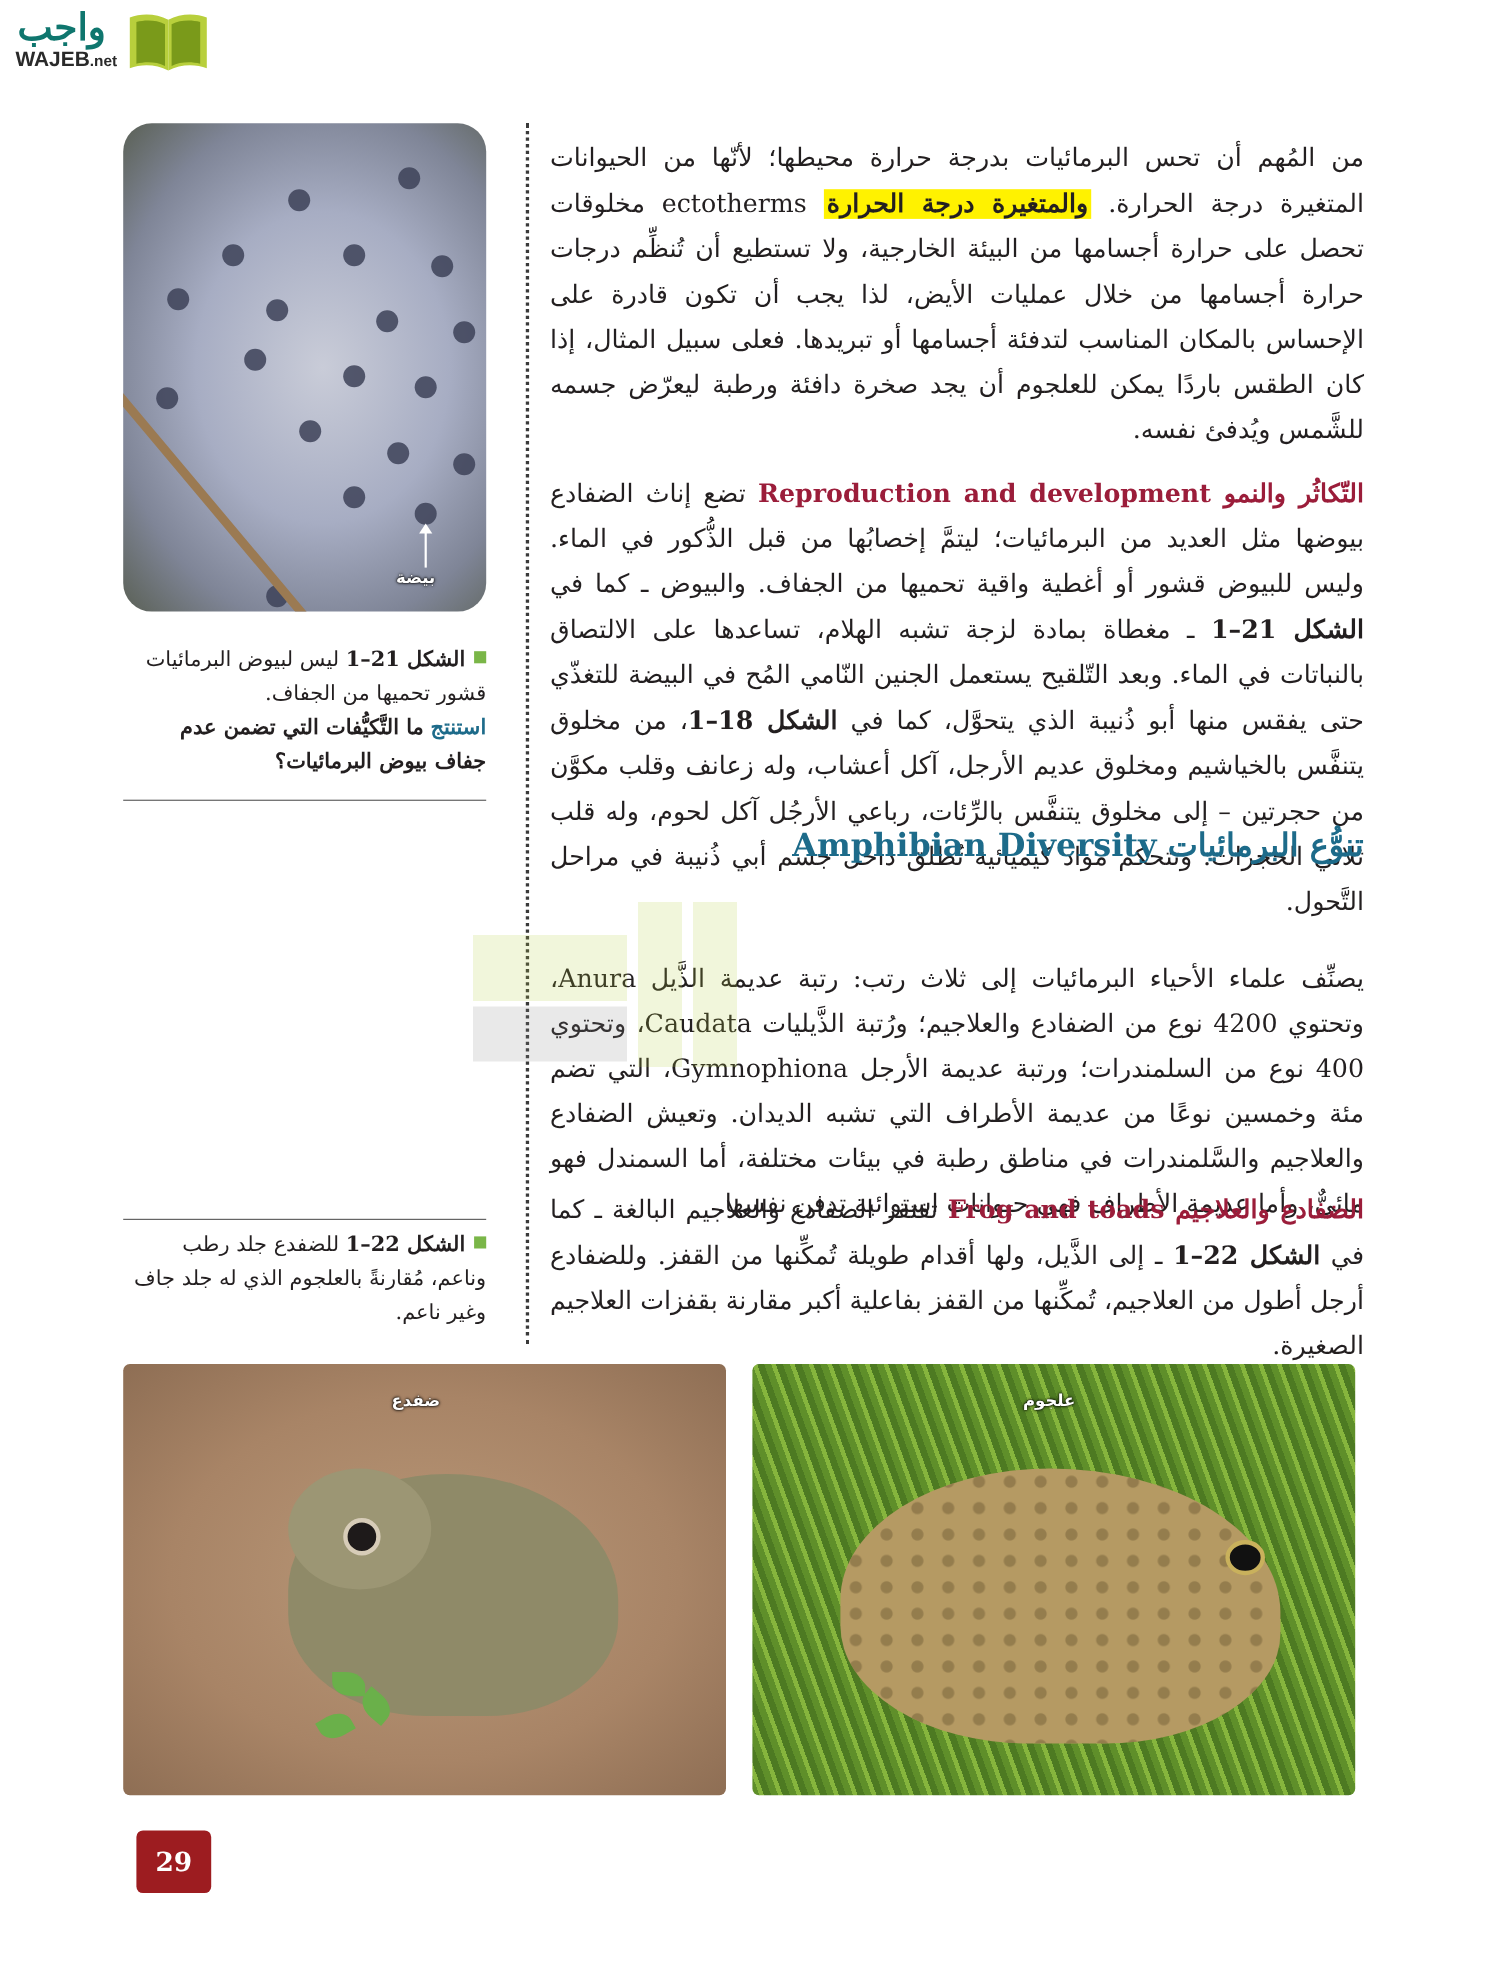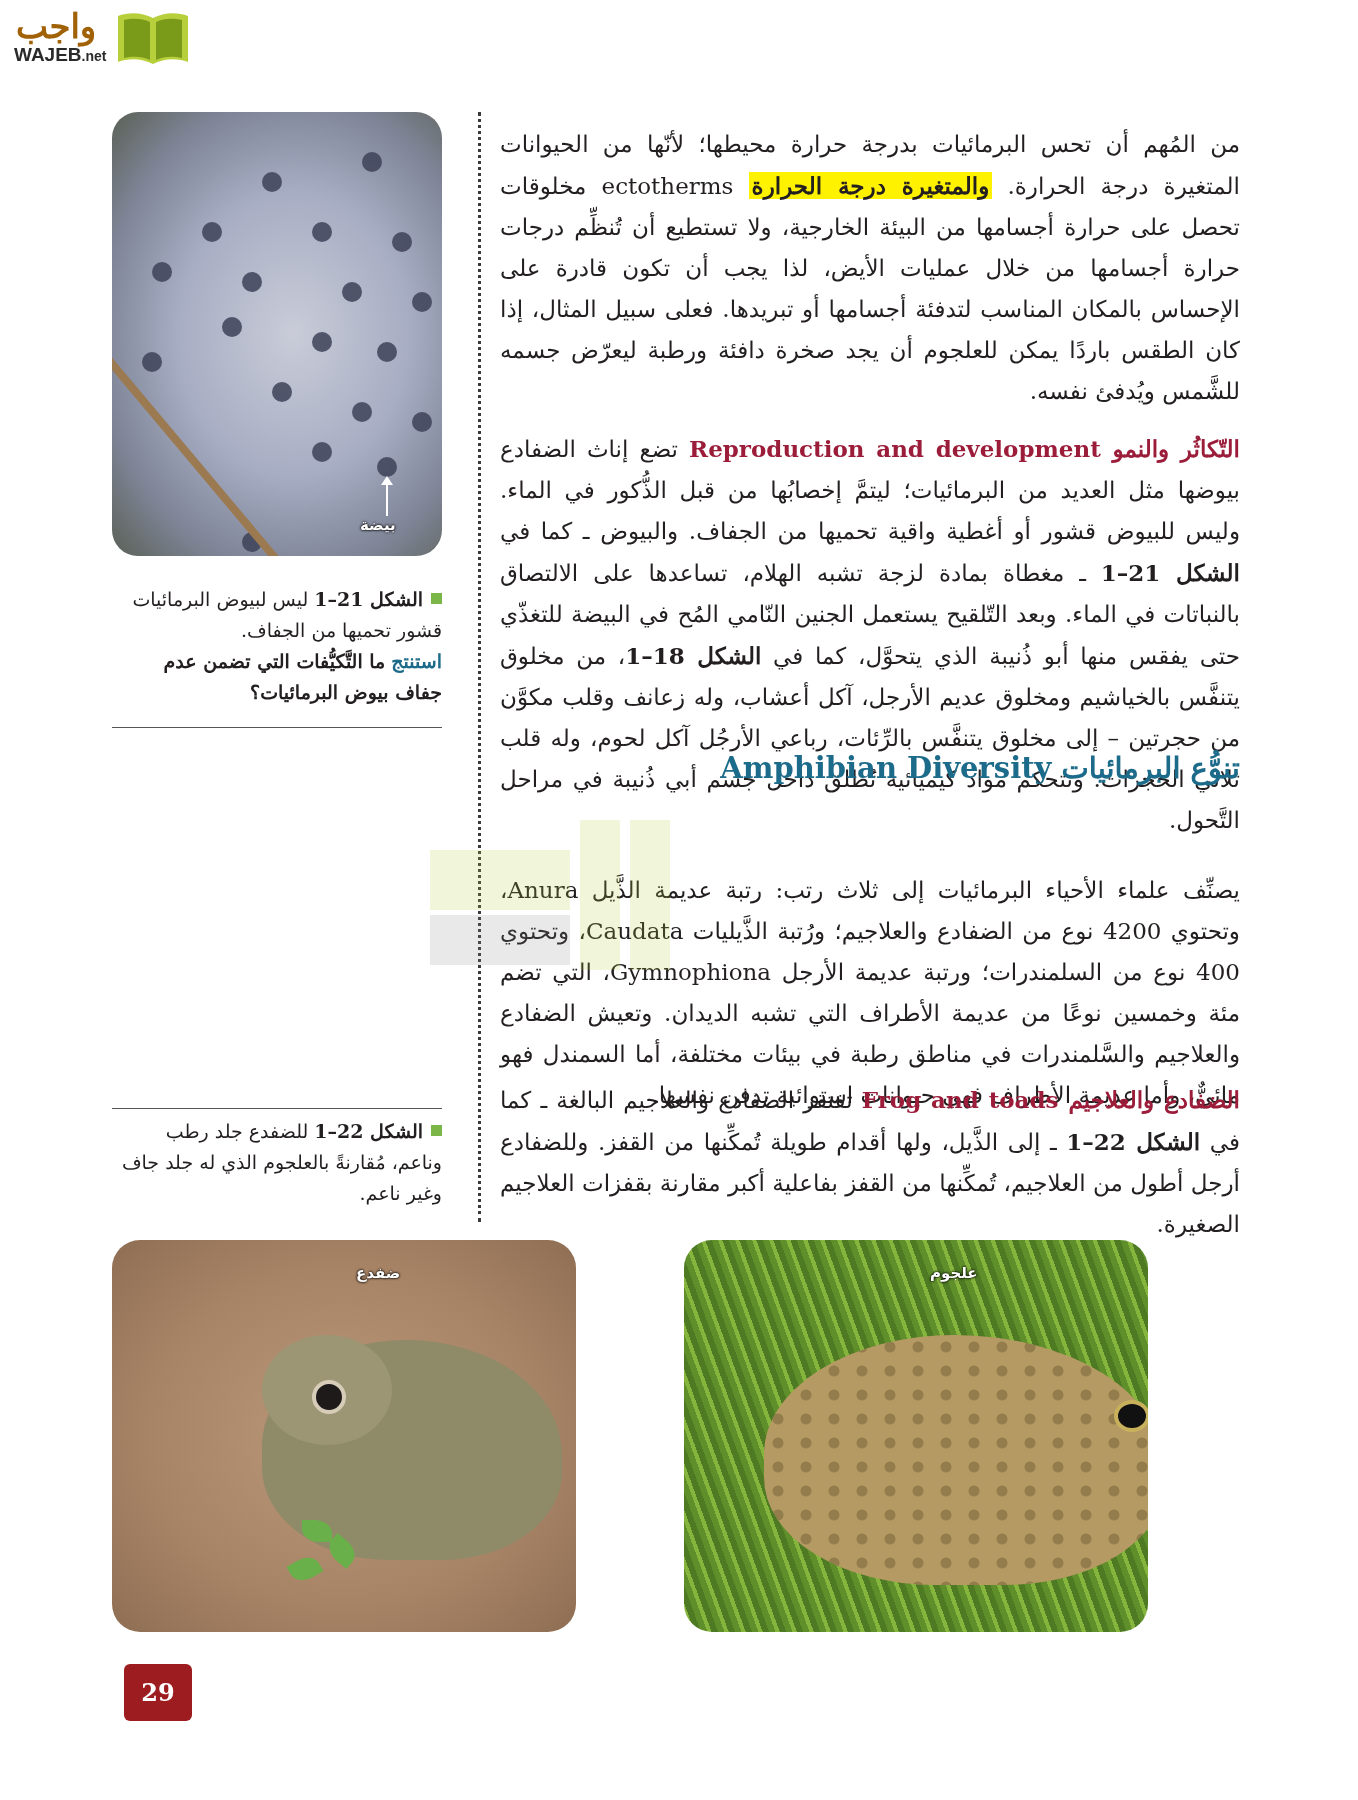--- a/index.html
+++ b/index.html
@@ -1,21 +1,21 @@
 <!DOCTYPE html>
 <html><head>
 <meta charset="utf-8">
 <style>
   html, body { margin: 0; padding: 0; }
   body {
     width: 1358px; height: 1800px; background: #ffffff; position: relative; overflow: hidden;
     font-family: "DejaVu Serif", serif; color: #231f20;
   }
   .logo { position: absolute; left: 10px; top: 6px; width: 180px; height: 62px; }
-  .logo-ar { position: absolute; left: 6px; top: 0; font-family: Liberation Sans, sans-serif; font-weight: bold; font-size: 34px; color: #a16207; line-height: 40px; direction: rtl; }
+  .logo-ar { position: absolute; left: 6px; top: 0; font-family: Liberation Serif, serif; font-weight: bold; font-size: 34px; color: #0f766e; line-height: 40px; direction: rtl; }
   .logo-en { position: absolute; left: 4px; top: 38px; font-family: "Liberation Sans", sans-serif; font-weight: bold; font-size: 19px; color: #2a2a2a; letter-spacing: 0px; }
   .logo-en small { font-size: 14px; }
   .logo-book { position: absolute; left: 104px; top: 2px; }
 
   .main {
     position: absolute; left: 500px; top: 108px; width: 740px; direction: rtl; text-align: justify;
     font-size: 23px; line-height: 41px;
   }
   .para { margin: 16px 0 10px 0; }
   .hl { background: #fff200; font-weight: bold; padding: 0 3px; }
@@ -40,21 +40,21 @@
   .caption {
     position: absolute; left: 112px; width: 330px; direction: rtl; text-align: right;
     font-size: 19px; line-height: 31px;
   }
   .cap-sq { display: inline-block; width: 11px; height: 11px; background: #7ab648; margin-left: 8px; vertical-align: 2px; }
   .cap-fig { font-weight: bold; }
   .infer { color: #1d6b8a; font-weight: bold; }
   .cap-q { font-weight: bold; }
   .cap-rule { position: absolute; left: 112px; width: 330px; border-top: 1.5px solid #555; }
 
-  .bottom-photo { position: absolute; top: 1240px; width: 464px; height: 392px; border-radius: 28px; overflow: hidden; }
+  .bottom-photo { position: absolute; top: 1240px; width: 548px; height: 392px; border-radius: 6px; overflow: hidden; }
   .frog-photo { left: 112px; background: radial-gradient(ellipse at 50% 50%, #b99878 0%, #a88466 60%, #8e6e54 100%); }
   .toad-photo { left: 684px; background: repeating-linear-gradient(70deg, #5f8f2a 0 6px, #86b53d 6px 10px, #4d7a22 10px 16px); }
   .frog-body { position: absolute; left: 150px; top: 100px; width: 300px; height: 220px; border-radius: 48% 52% 40% 42%; background: #8f8a68; }
   .frog-head { position: absolute; left: 150px; top: 95px; width: 130px; height: 110px; border-radius: 50%; background: #9c9674; }
   .frog-eye { position: absolute; left: 200px; top: 140px; width: 26px; height: 26px; border-radius: 50%; background: #1e1a1a; border: 4px solid #d7ccb8; }
   .leaf { position: absolute; width: 30px; height: 22px; background: #6ab04a; border-radius: 0 60% 0 60%; }
   .toad-body { position: absolute; left: 80px; top: 95px; width: 400px; height: 250px; border-radius: 50% 55% 42% 45%; background: #b59a63; }
   .toad-spots { position: absolute; left: 80px; top: 95px; width: 400px; height: 250px; border-radius: 50% 55% 42% 45%; background: radial-gradient(circle, #7f6a40 0 5px, transparent 6px) 0 0 / 28px 24px; opacity: .6; }
   .toad-eye { position: absolute; left: 430px; top: 160px; width: 28px; height: 24px; border-radius: 50%; background: #111; border: 4px solid #c9b15c; }
 

